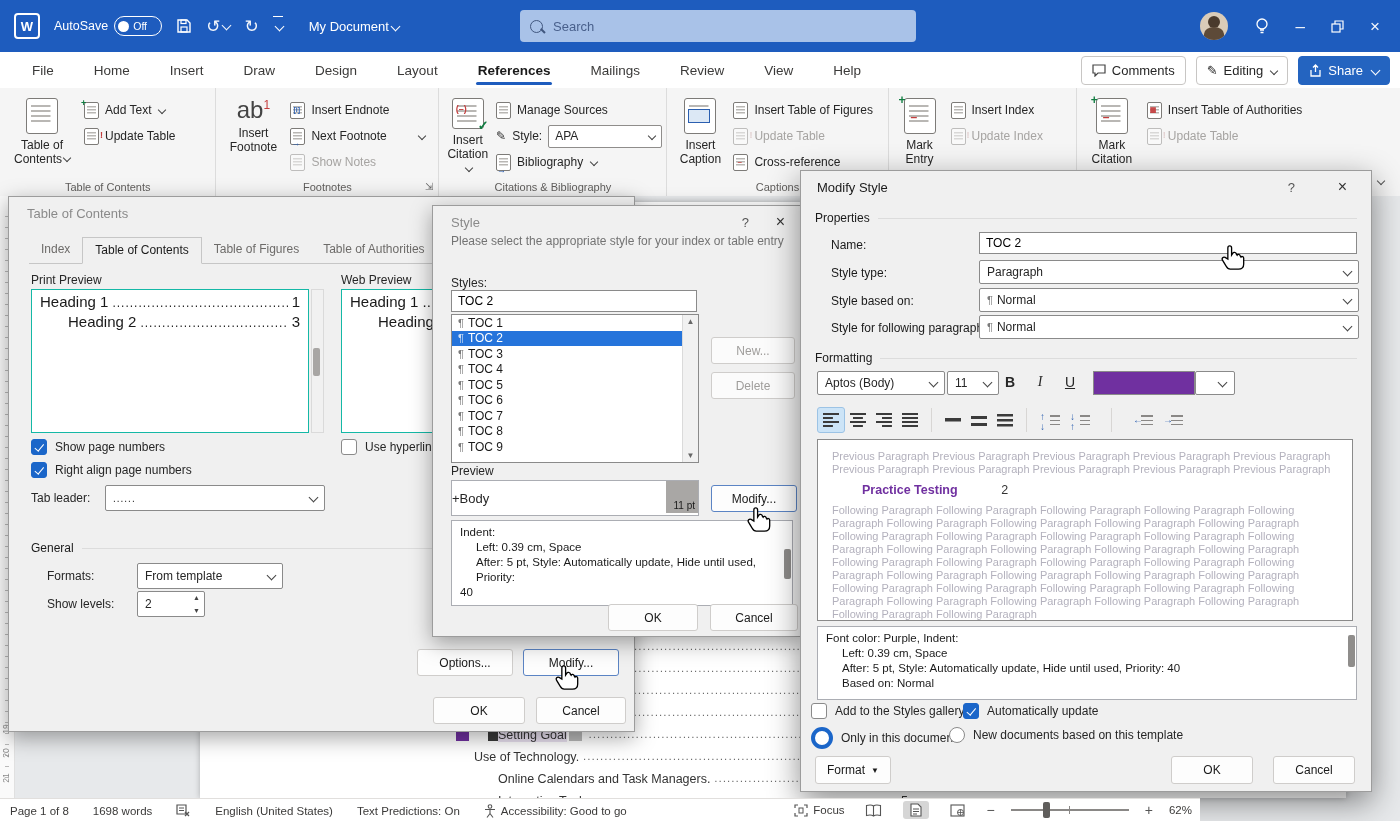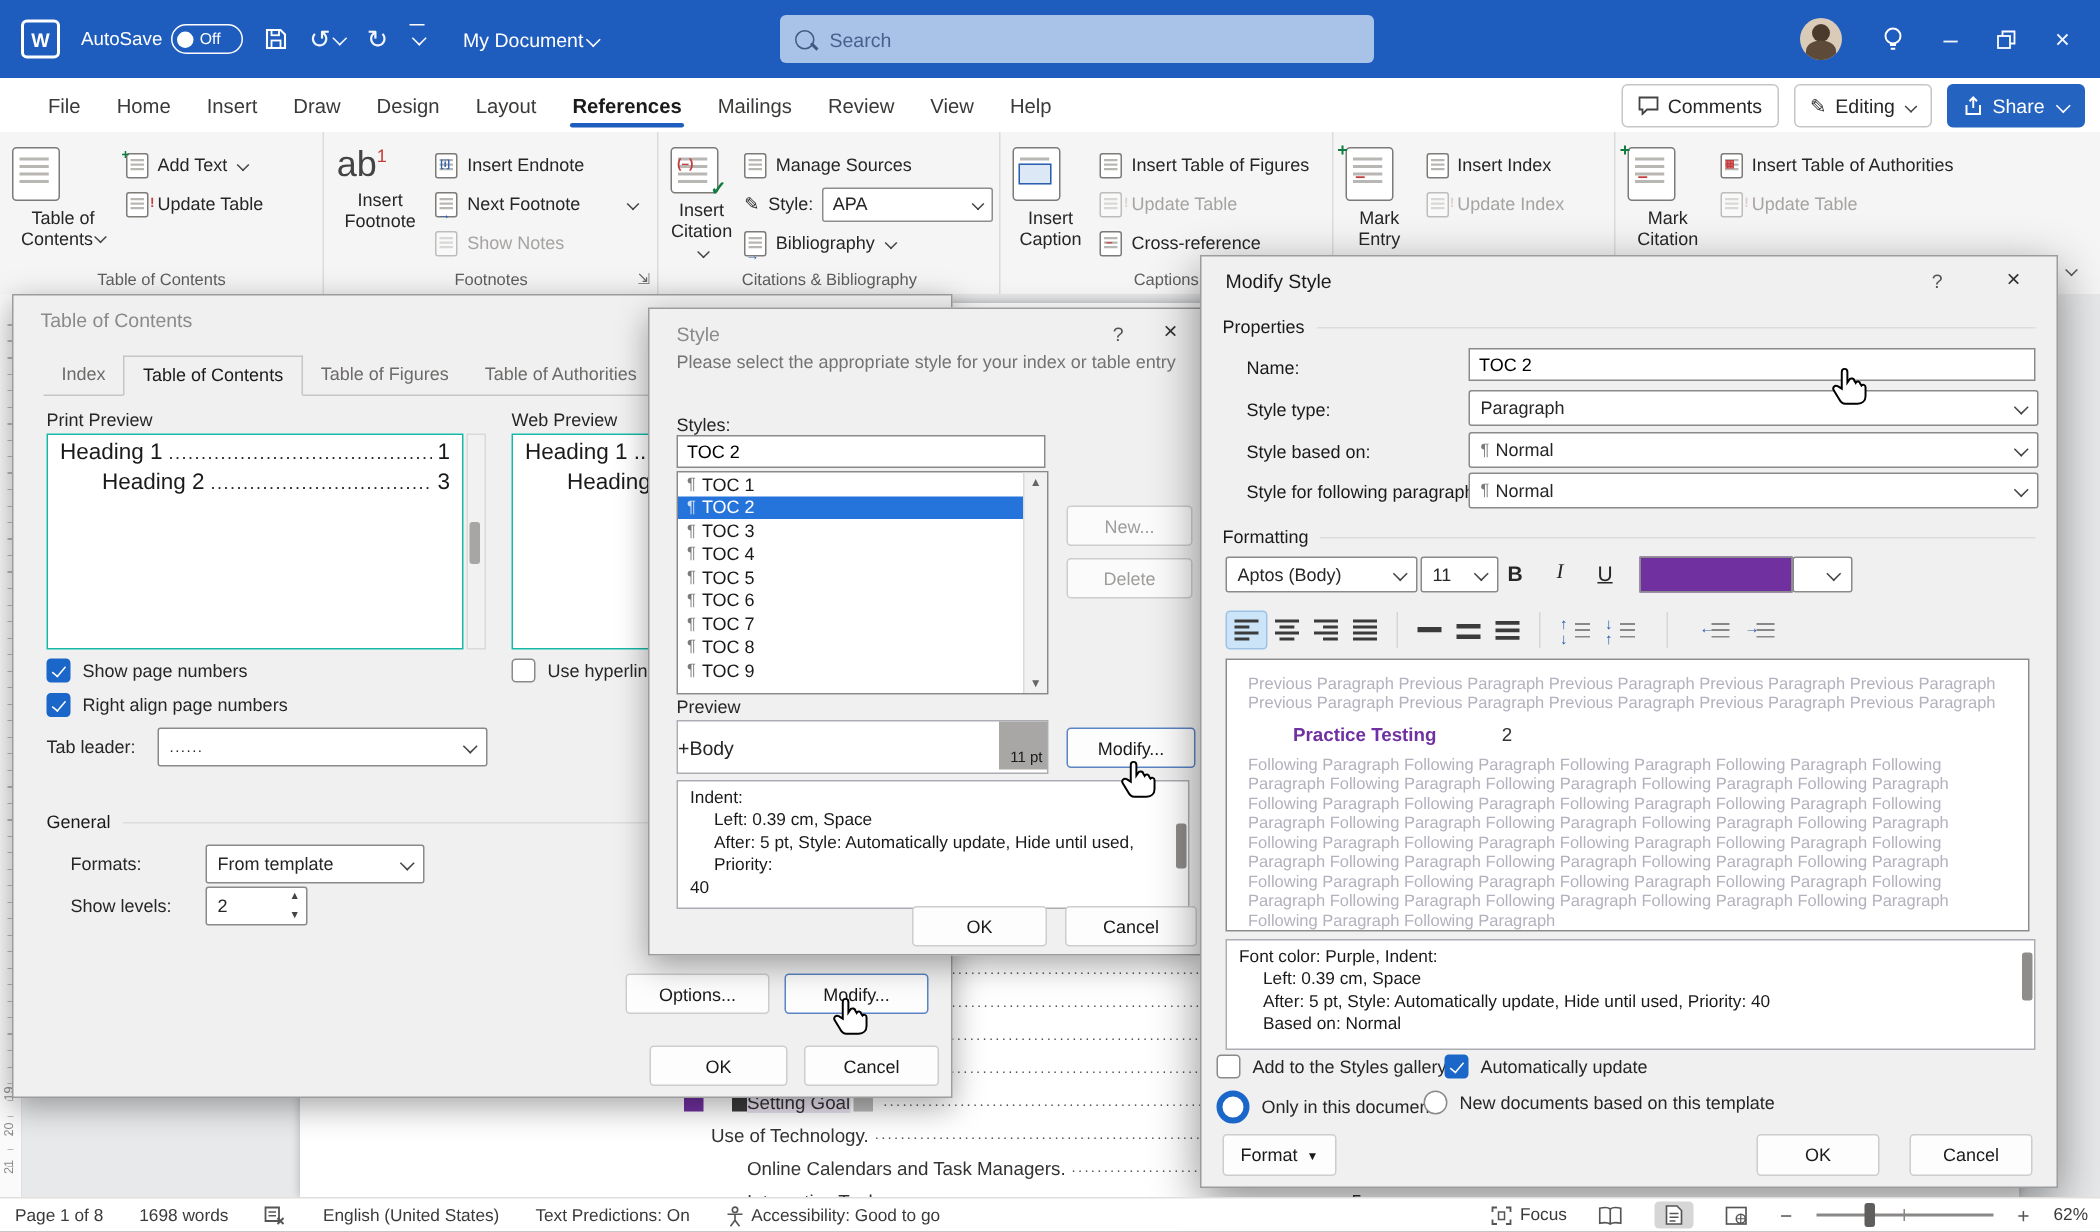--- a/index.html
+++ b/index.html
@@ -27,34 +27,34 @@
   .searchbox input{background:transparent;border:none;outline:none;font-size:13px;color:#3c5078;width:300px;
                    font-family:"Liberation Sans",sans-serif;}
   .searchbox input::placeholder{color:#49608c;opacity:1;}
   .tb-right{position:absolute;right:0;top:0;height:52px;display:flex;align-items:center;gap:26px;padding-right:20px;}
   .avatar{width:28px;height:28px;border-radius:50%;background:#d9cbb8;overflow:hidden;position:relative;}
   .avatar::before{content:"";position:absolute;left:8px;top:4px;width:12px;height:12px;border-radius:50%;background:#4a3a2c;}
   .avatar::after{content:"";position:absolute;left:4px;top:15px;width:20px;height:14px;border-radius:50% 50% 0 0;background:#5d4a38;}
   
   .menubar{position:absolute;left:0;top:52px;width:1400px;height:36px;background:#fff;display:flex;align-items:center;
            border-bottom:1px solid #e3e3e3;}
-  .tabs{display:flex;align-items:center;padding-left:20px;gap:0;}
+  .tabs{display:flex;align-items:center;padding-left:20px;gap:16px;}
   .mtab{padding:7px 12px;font-size:13.5px;color:#3b3a39;position:relative;cursor:default;}
   .mtab.active{font-weight:700;color:#1a1a1a;}
   .mtab.active::after{content:"";position:absolute;left:10px;right:10px;bottom:0;height:3px;border-radius:2px;background:#1e5cbe;}
   .menu-right{position:absolute;right:10px;top:4px;display:flex;gap:10px;align-items:center;}
   .mr-btn{height:27px;display:flex;align-items:center;gap:6px;border:1px solid #c8c6c4;border-radius:4px;
           background:#fff;padding:0 10px;font-size:13px;color:#262626;}
   .mr-btn.share{background:#2464c0;border-color:#2464c0;color:#fff;}
   
   .ribbon{position:absolute;left:0;top:88px;width:1400px;height:108px;background:#f5f5f5;border-bottom:1px solid #d2d0ce;
           display:flex;}
   .rgroup{position:relative;border-right:1px solid #dcdcdc;padding:6px 6px 20px 8px;display:flex;gap:8px;}
   .rgroup-label{position:absolute;bottom:3px;left:0;right:0;text-align:center;font-size:11px;color:#605e5c;}
-  .bigbtn{width:68px;display:flex;flex-direction:column;align-items:flex-start;gap:4px;padding-top:4px;font-size:12px;
+  .bigbtn{width:68px;display:flex;flex-direction:column;align-items:center;gap:4px;padding-top:4px;font-size:12px;
           text-align:center;line-height:1.2;color:#262626;}
   .col{display:flex;flex-direction:column;justify-content:flex-start;gap:6px;padding-top:6px;}
   .rbtn{display:flex;align-items:center;gap:6px;font-size:12px;height:20px;color:#262626;white-space:nowrap;}
   .rbtn.disabled{color:#a6a4a2;}
   .rbtn.disabled .doc-ic{opacity:.45;}
   .gchev{display:inline-block;width:5px;height:5px;border-right:1.3px solid #444;border-bottom:1.3px solid #444;
          transform:rotate(45deg);margin-left:2px;vertical-align:2px;}
   .doc-ic{width:13px;height:15px;border:1.2px solid #7d7b78;border-radius:2px;background:#fff;position:relative;flex:0 0 auto;
           background-image:linear-gradient(#b9b7b4,#b9b7b4),linear-gradient(#b9b7b4,#b9b7b4),linear-gradient(#b9b7b4,#b9b7b4);
           background-repeat:no-repeat;background-size:70% 1.5px;background-position:2px 3px,2px 6px,2px 9px;}
@@ -76,21 +76,21 @@
   .vruler .ticks{position:absolute;left:5px;top:10px;width:4px;height:580px;
        background:repeating-linear-gradient(to bottom,transparent 0 10px,#b9b9b9 10px 11px);}
   .rmark{position:absolute;left:1px;font-size:8.5px;color:#8a8a8a;transform:rotate(-90deg);transform-origin:center;}
   .page{position:absolute;left:200px;top:6px;width:1146px;height:596px;background:#fff;box-shadow:0 0 6px rgba(0,0,0,.25);}
   .bg-toc{position:absolute;left:446px;top:442px;width:462px;font-size:12.5px;color:#333;}
   .bg-row{display:flex;align-items:center;height:17px;margin-bottom:5px;}
   .lead{flex:1;overflow:hidden;white-space:nowrap;color:#555;font-size:10px;letter-spacing:1.5px;margin:0 4px;}
   .lead::after{content:"....................................................................................................................................................................";}
   .sq{width:13px;height:13px;display:inline-block;margin-right:3px;flex:0 0 auto;}
   
-  .statusbar{position:absolute;left:0;top:798px;width:1400px;height:23px;background:#fff;border-top:1px solid #e1dfdd;
+  .statusbar{position:absolute;left:0;top:798px;width:1200px;height:23px;background:#fff;border-top:1px solid #e1dfdd;
              display:flex;align-items:center;font-size:11.5px;color:#3b3a39;}
   .sb-left{display:flex;align-items:center;gap:24px;padding-left:10px;}
   .sb-item{display:flex;align-items:center;gap:5px;}
   .sb-right{position:absolute;right:8px;top:0;height:22px;display:flex;align-items:center;gap:16px;}
   .viewic{width:26px;height:18px;display:flex;align-items:center;justify-content:center;border-radius:3px;}
   .viewic.active{background:#d6d6d6;}
   .zoom-track{width:118px;height:2px;background:#8a8886;position:relative;}
   .zoom-thumb{position:absolute;left:32px;top:-7px;width:7px;height:16px;background:#605e5c;border-radius:2px;}
   .zoom-mid{position:absolute;left:58px;top:-3px;width:1.5px;height:8px;background:#8a8886;}
   

